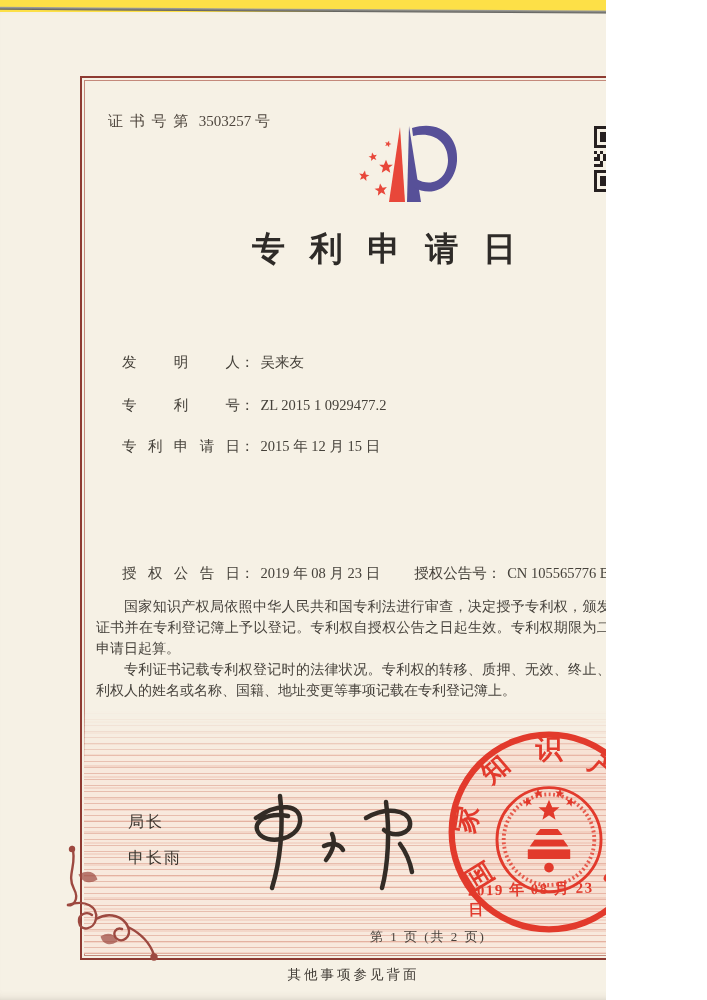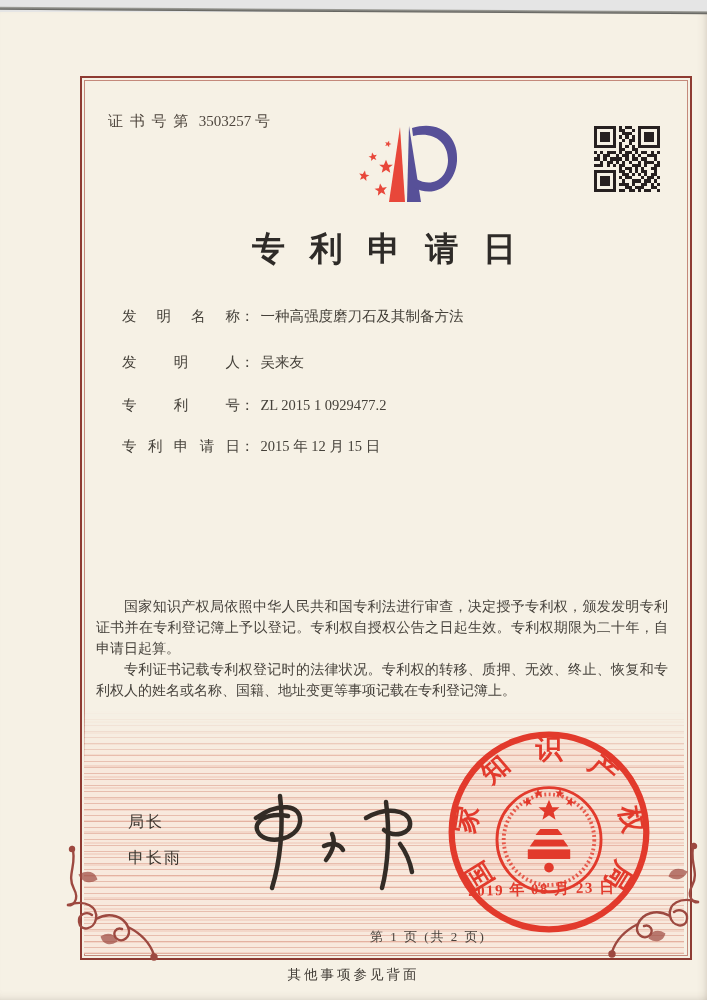--- a/index.html
+++ b/index.html
@@ -1,17 +1,17 @@
 <!DOCTYPE html>
 <html><head>
 <meta charset="utf-8">
 <style>
   html,body{margin:0;padding:0;}
   body{font-family:"Liberation Serif","DejaVu Serif",serif;}
-  #stage{position:relative;width:707px;height:1000px;background:#e5e5e5;overflow:hidden;}
+  #stage{position:relative;width:606px;height:1000px;background:#fde047;overflow:hidden;}
   
   .scan-edge{position:absolute;left:-5px;top:9px;width:720px;height:3px;
     background:linear-gradient(#a8a8a2,#5c5c58);transform:rotate(0.35deg);}
   .paper{position:absolute;left:0;top:12px;width:707px;height:988px;background:#f6f1e5;
     box-shadow:inset -8px 0 10px -8px rgba(90,70,60,.25), inset 0 -8px 10px -8px rgba(90,70,60,.2);}
   
   .frame{position:absolute;left:80px;top:76px;width:608px;height:880px;border:2px solid #8e3b32;}
   .frame-inner{position:absolute;inset:2px;border:1px solid #c4897b;}
   
   .pattern{position:absolute;left:84px;top:710px;width:600px;height:244px;
@@ -320,31 +320,31 @@
         <rect x="12" y="20" width="1" height="1"></rect>
         <rect x="14" y="20" width="1" height="1"></rect>
         <rect x="16" y="20" width="1" height="1"></rect>
         <rect x="17" y="20" width="1" height="1"></rect>
         <rect x="20" y="20" width="1" height="1"></rect>
       </g>
   </svg>
 
   <div class="title">专利申请日</div>
 
-  <div class="frow" style="top:307px">
-    <span class="flabel">发明名称</span><span>：</span><span class="fval">一种高强度磨刀石及其制备方法</span>
-  </div>
   <div class="frow" style="top:353px">
     <span class="flabel">发明人</span><span>：</span><span class="fval">吴来友</span>
   </div>
   <div class="frow" style="top:396px">
     <span class="flabel">专利号</span><span>：</span><span class="fval">ZL 2015 1 0929477.2</span>
   </div>
   <div class="frow" style="top:437px">
     <span class="flabel">专利申请日</span><span>：</span><span class="fval">2015 年 12 月 15 日</span>
+  </div>
+  <div class="frow" style="top:564px">
+    <span class="flabel">授权公告日</span><span>：</span><span class="fval">2019 年 08 月 23 日</span><span class="grant-gap">授权公告号</span><span>：</span><span class="fval">CN 105565776 B</span>
   </div>
 
   <div class="paras">
     <p>国家知识产权局依照中华人民共和国专利法进行审查，决定授予专利权，颁发发明专利证书并在专利登记簿上予以登记。专利权自授权公告之日起生效。专利权期限为二十年，自申请日起算。</p>
     <p>专利证书记载专利权登记时的法律状况。专利权的转移、质押、无效、终止、恢复和专利权人的姓名或名称、国籍、地址变更等事项记载在专利登记簿上。</p>
   </div>
 
   <svg class="orn" style="left:58px;top:845px" width="100" height="118" viewBox="0 0 100 118">
     <g stroke="#9d4940" fill="none" stroke-width="2.4" stroke-linecap="round">
       <path d="M14,2 C20,18 8,30 16,44 C22,55 14,62 10,60"></path>

